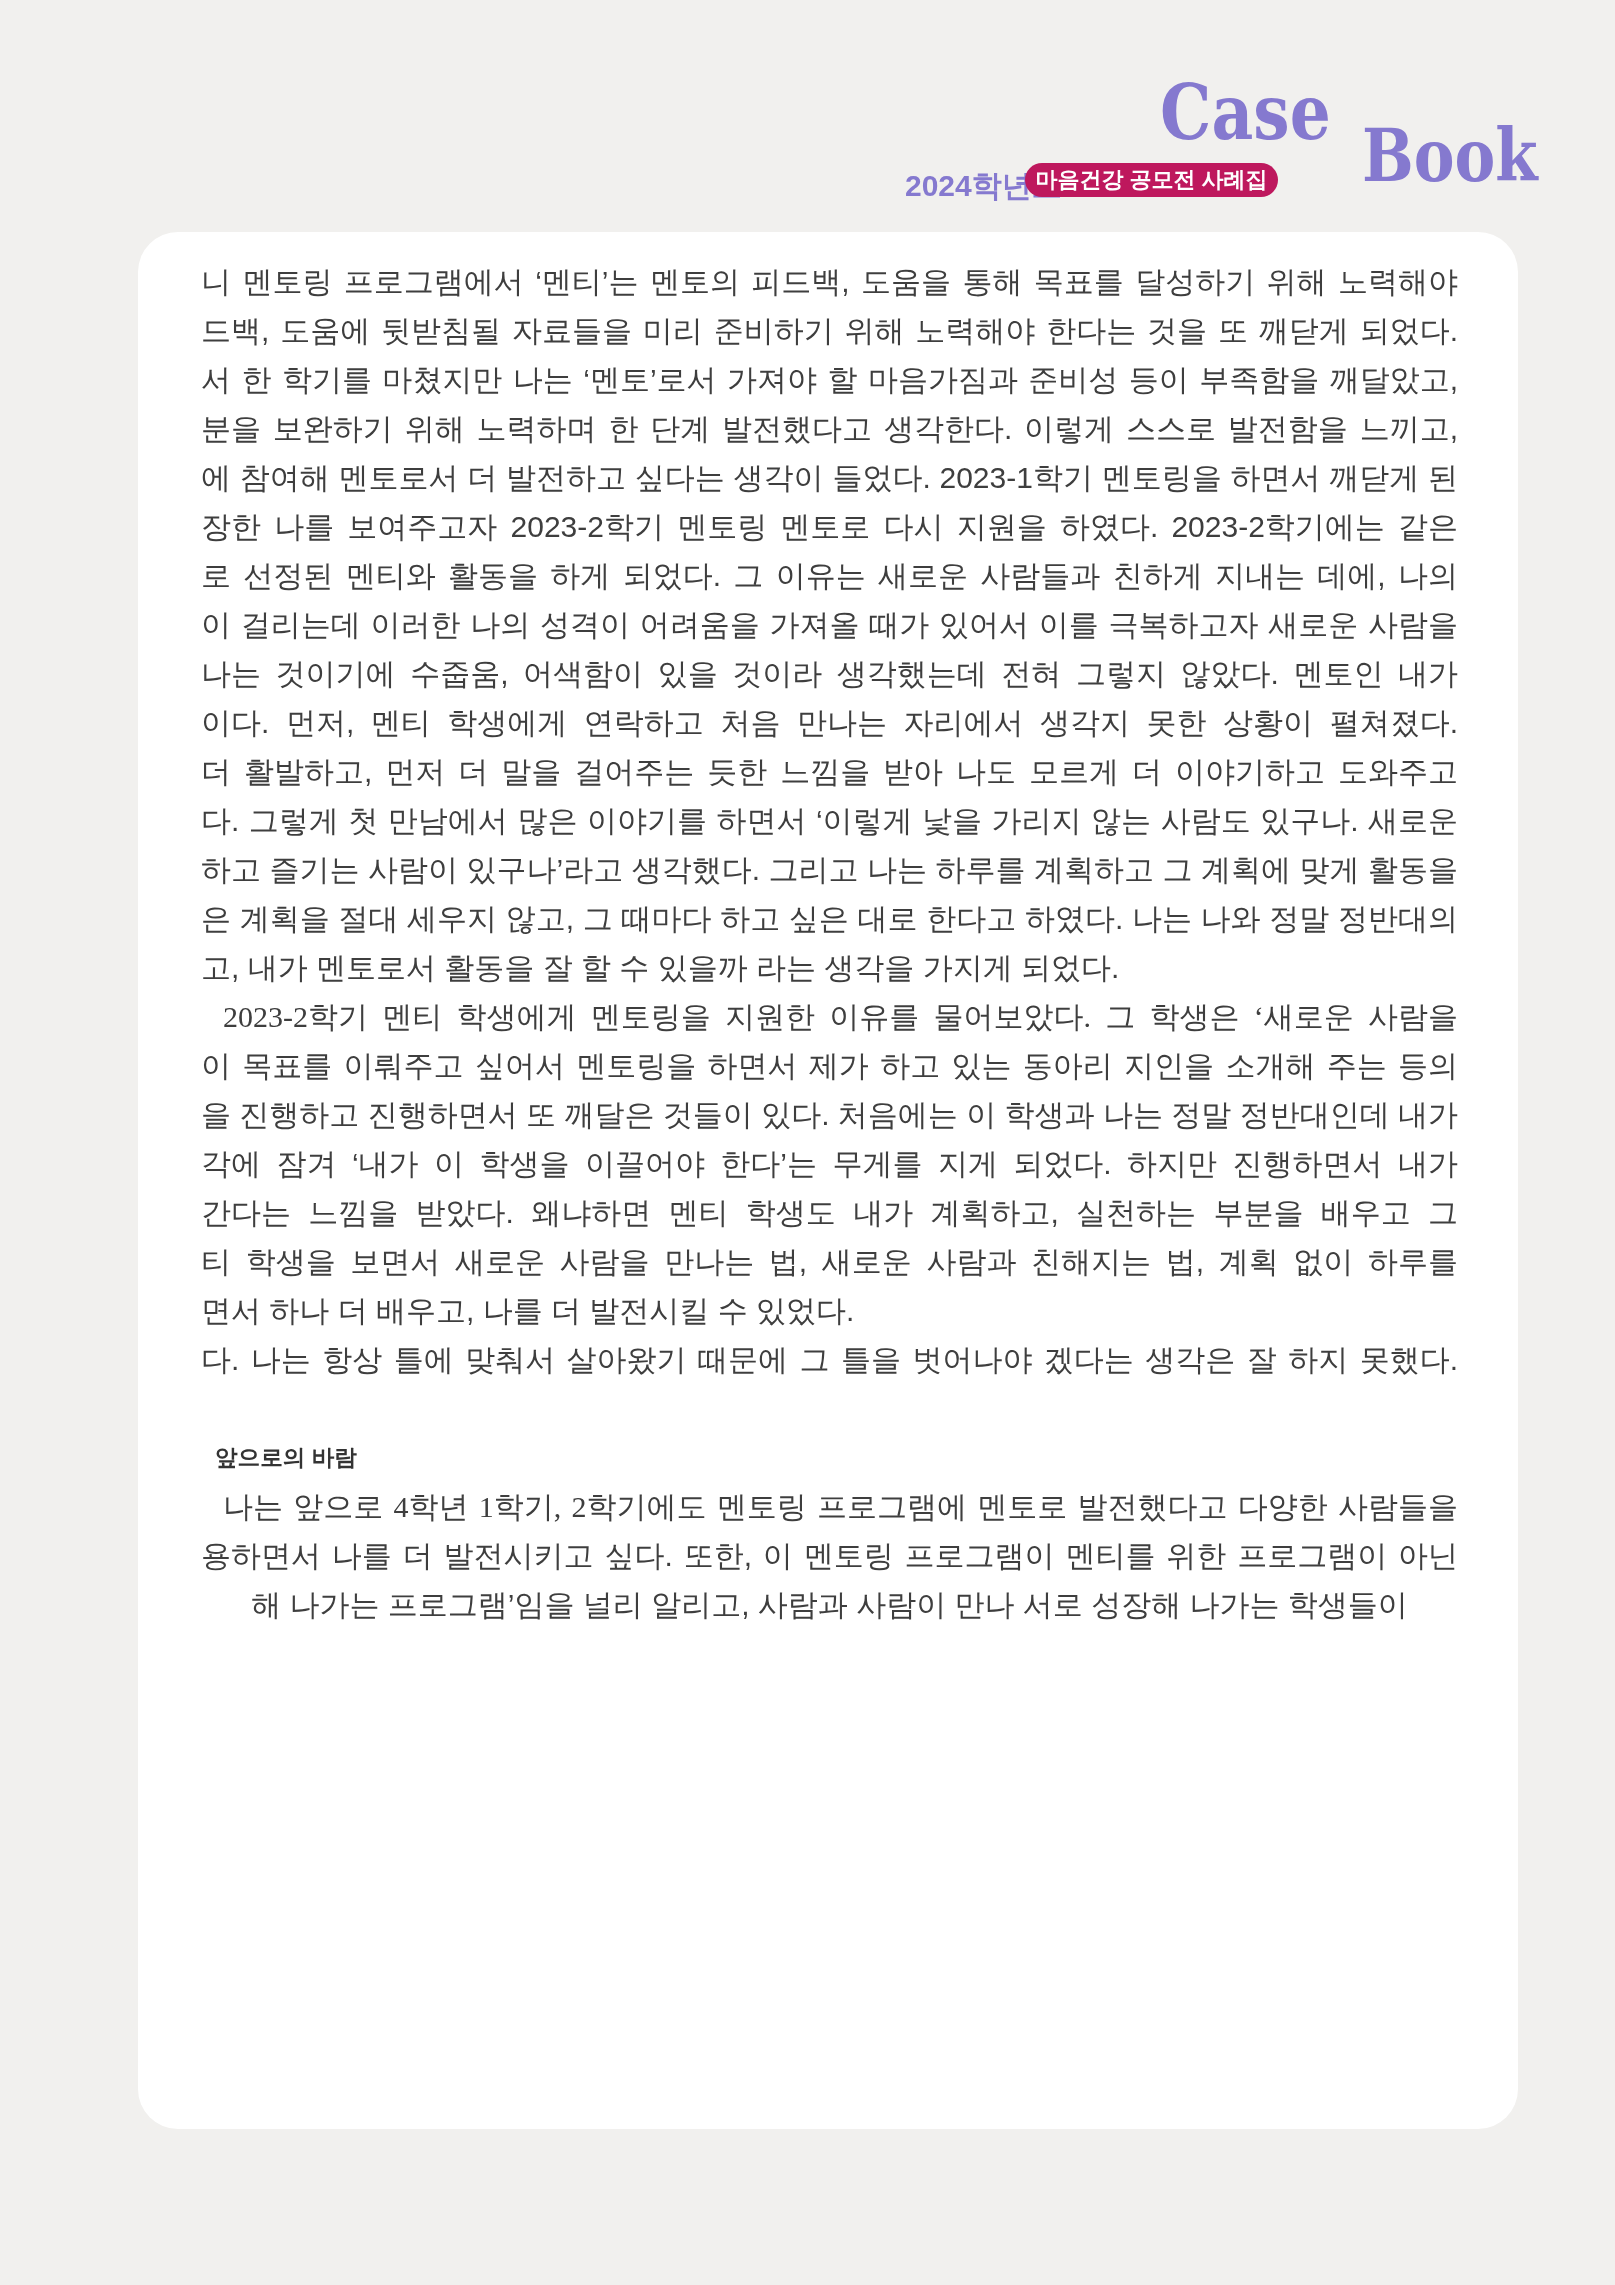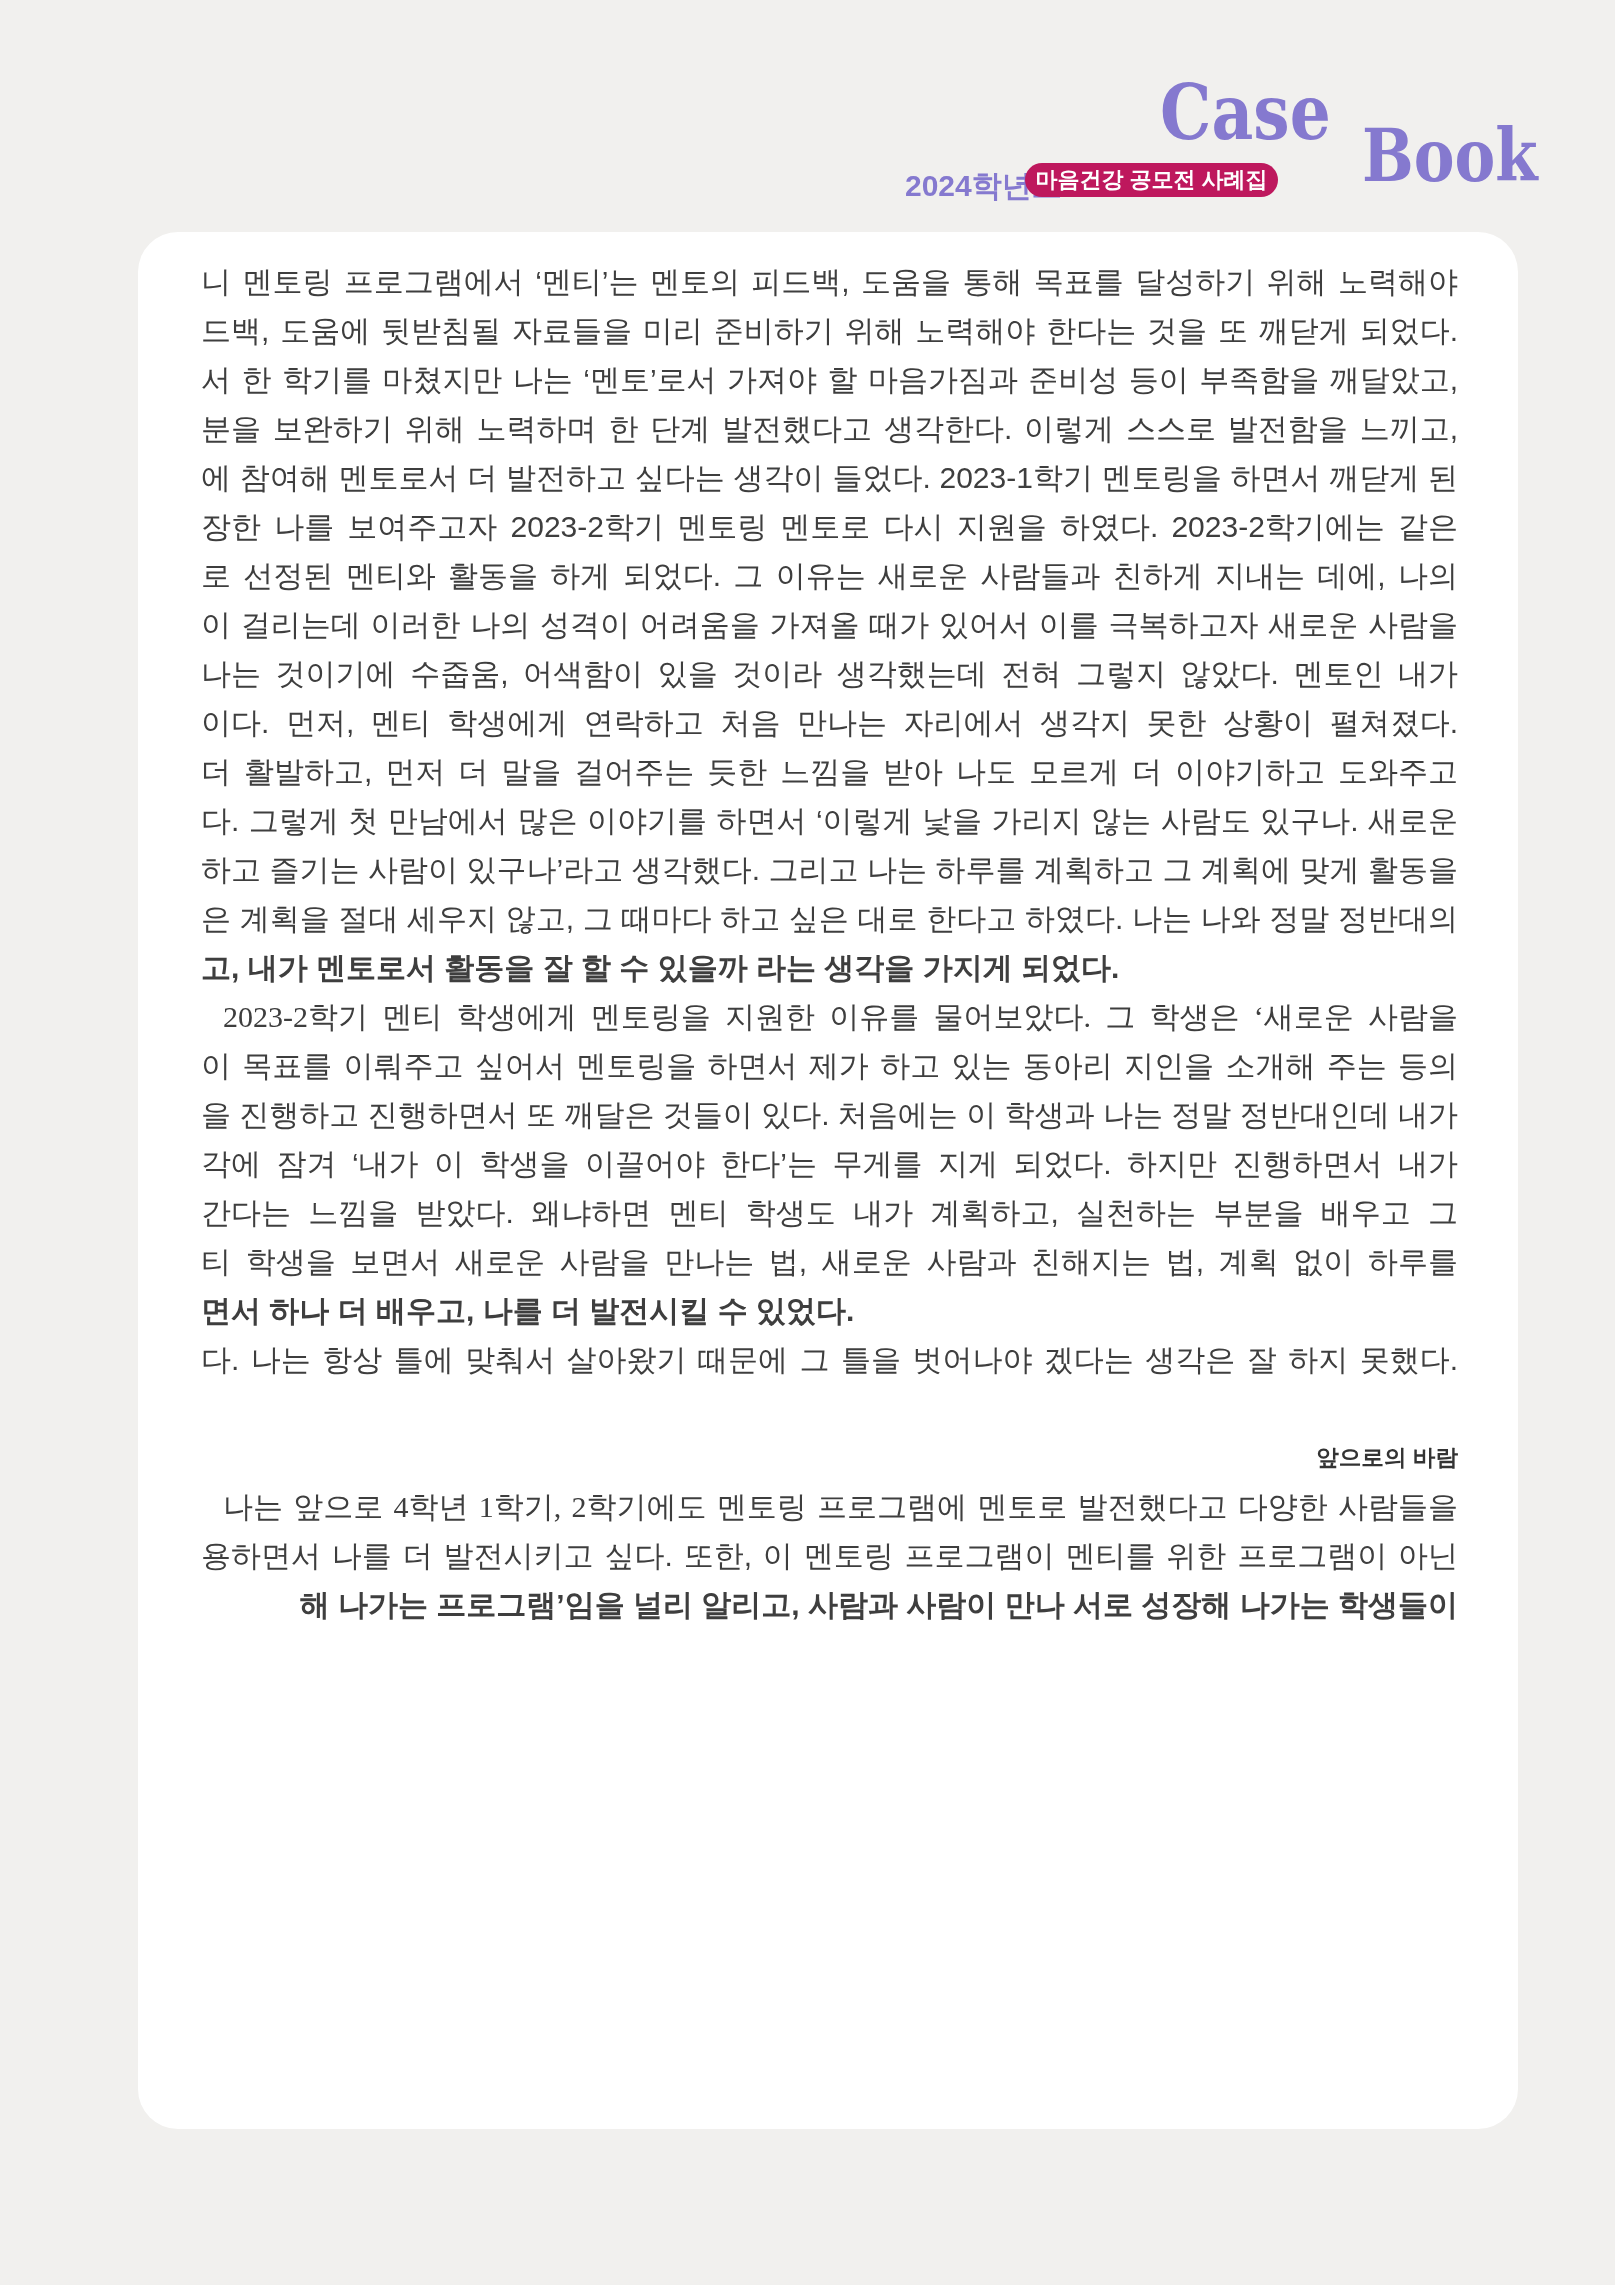--- a/index.html
+++ b/index.html
@@ -60,34 +60,32 @@
     height:49px;
     line-height:49px;
     font-size:30px;
     text-align:justify;
     text-align-last:justify;
     word-break:keep-all;
     overflow:hidden;
     margin-left:8px;
   }
   .tline.lastline{
-    text-align:right;
+    text-align:center;
     text-align-last:left;
-    font-weight:bold;
   }
   .tline.indent{padding-left:22px;font-family:Liberation Serif, serif;}
   .vspace{height:49px;}
   .hline{
     height:49px;
     line-height:49px;
     font-size:22.6px;
     font-weight:700;
     color:#333333;
     padding-left:22px;
-    text-align:right;
   }
 </style>
 </head>
 <body>
 
 <div class="page">
 
   <div class="logo-word logo-case">
     <span class="logo-squeeze">Case</span>
   </div>

